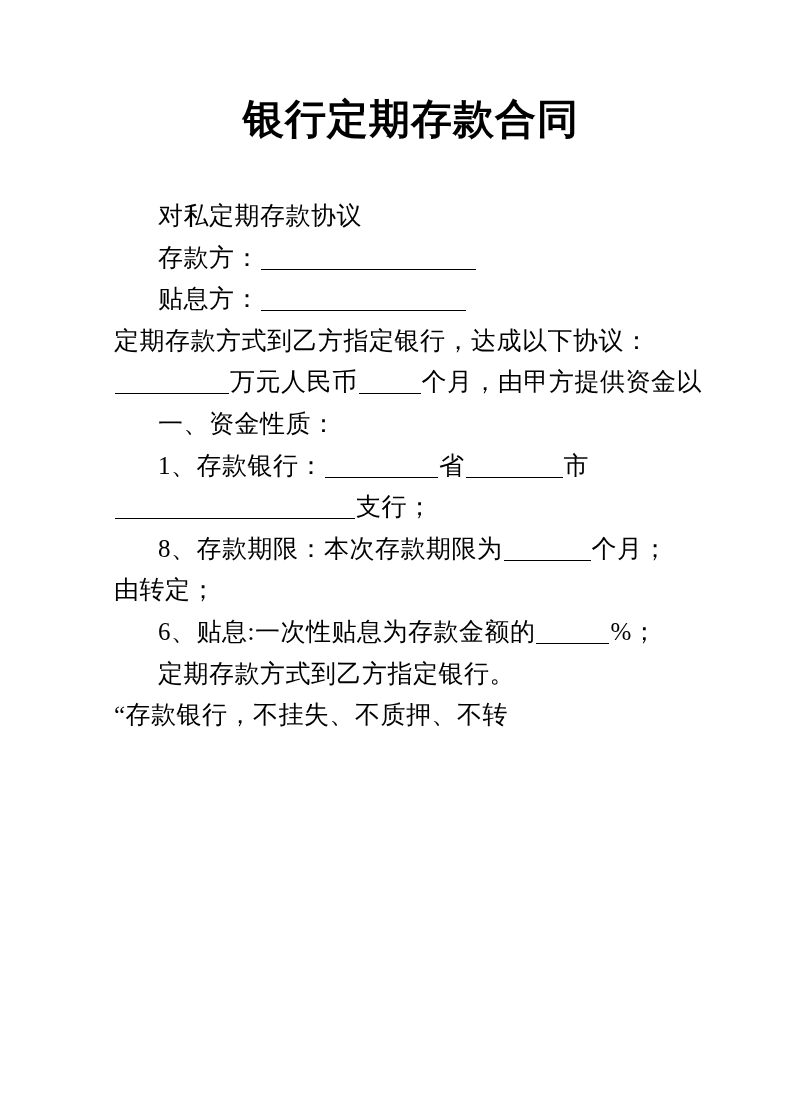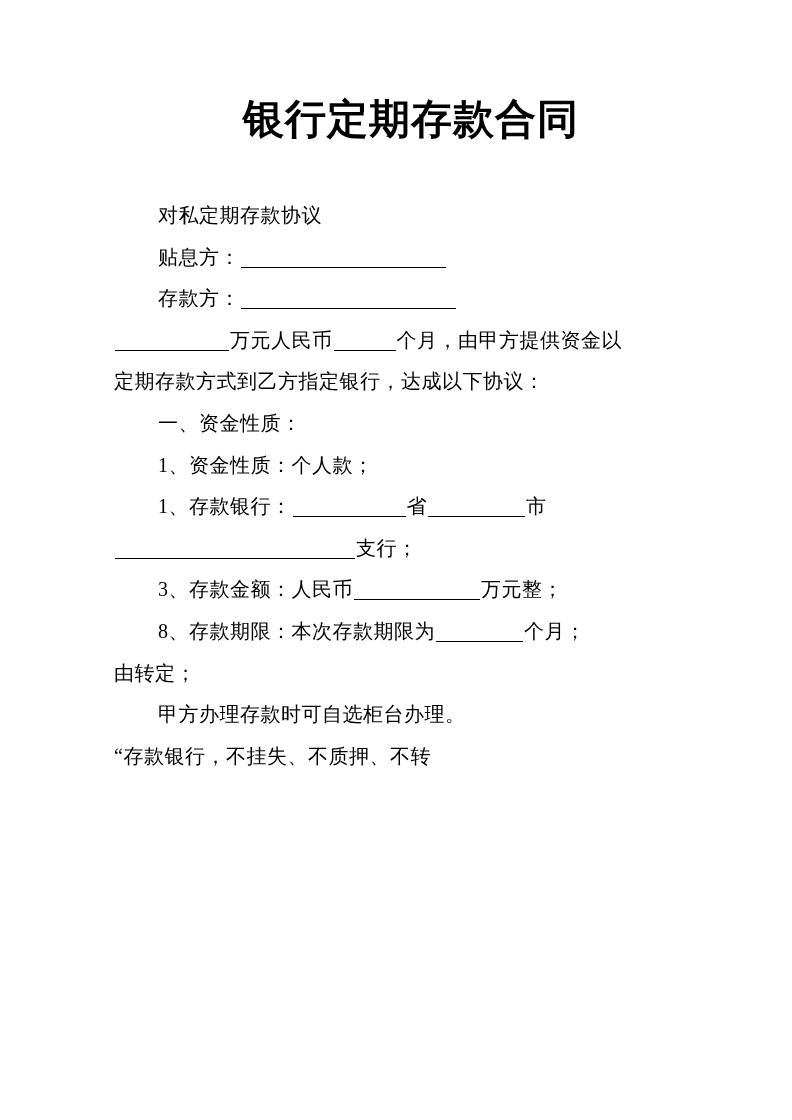--- a/index.html
+++ b/index.html
@@ -25,21 +25,21 @@
     text-align: center;
     font-size: 41px;
     font-weight: 700;
     letter-spacing: 1px;
   }
   .doc-body {
     position: absolute;
     top: 195px;
     left: 114px;
     width: 606px;
-    font-size: 20px;
+    font-size: 25px;
     line-height: 41.6px;
   }
   .line {
     white-space: nowrap;
   }
   .line.indent {
     padding-left: 44px;
   }
   .seg {
     letter-spacing: 0.5px;
@@ -52,27 +52,26 @@
     margin: 0 1px;
   }
 </style>
 </head>
 <body>
 
 <div class="page">
   <h1 class="doc-title">银行定期存款合同</h1>
   <div class="doc-body">
       <div class="line indent"><span class="seg">对私定期存款协议</span></div>
+      <div class="line indent"><span class="seg">存款方：</span><span class="blank" style="width: 215px;"></span></div>
       <div class="line indent"><span class="seg">贴息方：</span><span class="blank" style="width: 205px;"></span></div>
-      <div class="line indent"><span class="seg">存款方：</span><span class="blank" style="width: 215px;"></span></div>
+      <div class="line"><span class="seg">定期存款方式到乙方指定银行，达成以下协议：</span></div>
       <div class="line"><span class="blank" style="width: 114px;"></span><span class="seg">万元人民币</span><span class="blank" style="width: 62px;"></span><span class="seg">个月，由甲方提供资金以</span></div>
-      <div class="line"><span class="seg">定期存款方式到乙方指定银行，达成以下协议：</span></div>
       <div class="line indent"><span class="seg">一、资金性质：</span></div>
-      <div class="line indent"><span class="seg">1、资金性质：个人款；</span></div>
       <div class="line indent"><span class="seg">1、存款银行：</span><span class="blank" style="width: 113px;"></span><span class="seg">省</span><span class="blank" style="width: 97px;"></span><span class="seg">市</span></div>
       <div class="line"><span class="blank" style="width: 240px;"></span><span class="seg">支行；</span></div>
-      <div class="line indent"><span class="seg">3、存款金额：人民币</span><span class="blank" style="width: 126px;"></span><span class="seg">万元整；</span></div>
       <div class="line indent"><span class="seg">8、存款期限：本次存款期限为</span><span class="blank" style="width: 87px;"></span><span class="seg">个月；</span></div>
       <div class="line"><span class="seg">由转定；</span></div>
-      <div class="line indent"><span class="seg">甲方办理存款时可自选柜台办理。</span></div>
+      <div class="line indent"><span class="seg">6、贴息:一次性贴息为存款金额的</span><span class="blank" style="width: 73px;"></span><span class="seg">%；</span></div>
+      <div class="line indent"><span class="seg">定期存款方式到乙方指定银行。</span></div>
       <div class="line"><span class="seg">“存款银行，不挂失、不质押、不转</span></div>
     </div>
 </div>
 
 </body></html>

